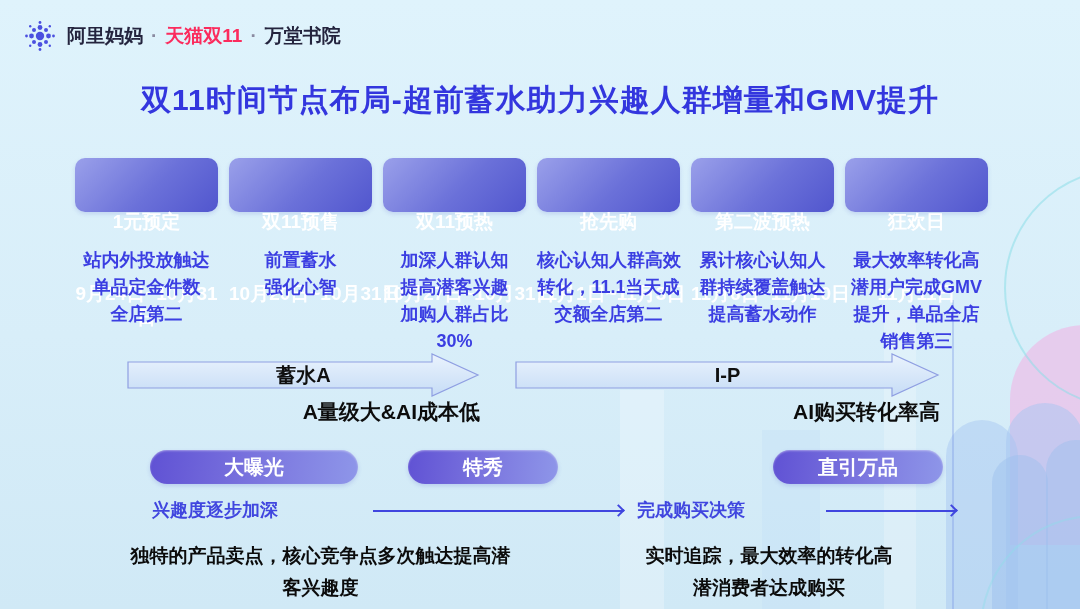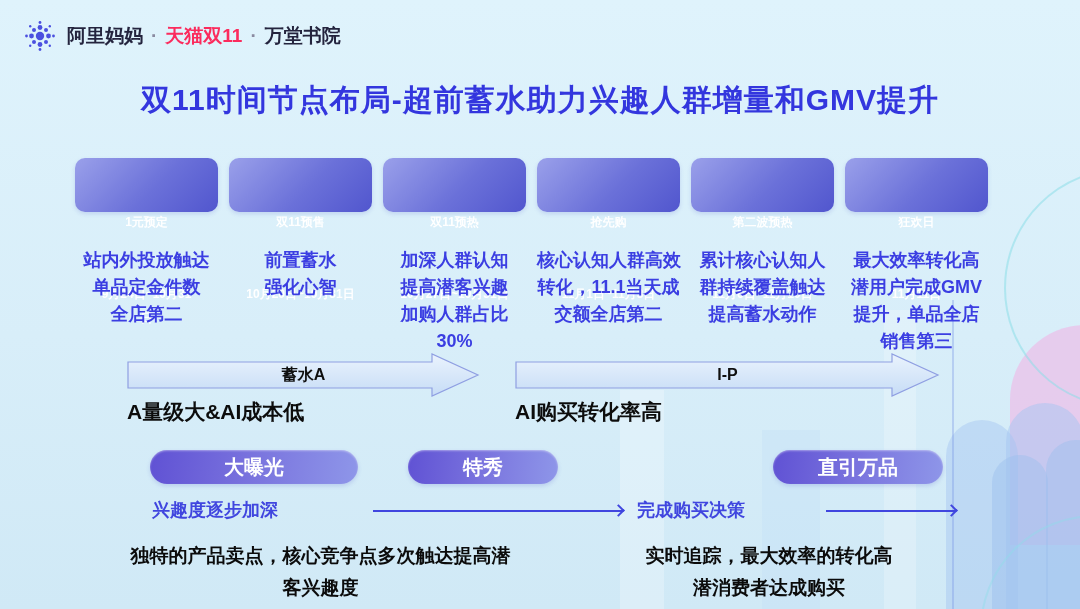--- a/index.html
+++ b/index.html
@@ -32,39 +32,39 @@
   .brand-campaign { color:#FB2B5D; font-weight:800; }
 
   
   .title { position:absolute; top:80px; left:0; width:100%; text-align:center;
            font-size:30px; font-weight:900; color:#3336DE; letter-spacing:1px; }
 
   
   .stage-row { position:absolute; top:158px; left:75px; display:flex; gap:11px; }
   .stage-box { width:143px; height:54px; border-radius:10px; padding-top:4px;
                background:linear-gradient(135deg,#9AA0EA 0%,#6B71D9 55%,#5156CE 100%);
-               color:#ffffff; text-align:center; font-weight:700; font-size:12px;
+               color:#ffffff; text-align:center; font-weight:700; font-size:19px;
                line-height:24px; white-space:pre; overflow:visible;
                box-shadow:0 2px 4px rgba(80,90,200,.18); }
   .stage-name { font-weight:800; }
   .stage-dates { font-weight:700; }
 
   
   .result-row { position:absolute; top:247px; left:75px; display:flex; gap:11px; }
   .stage-result { width:143px; text-align:center; font-size:18px; font-weight:800;
                   color:#3B3EE2; line-height:27px; white-space:pre; overflow:visible; }
 
   
   .phase-arrow { position:absolute; top:353px; height:44px; display:flex;
                  align-items:center; justify-content:center; }
   .phase-arrow svg { position:absolute; inset:0; width:100%; height:100%; }
   .phase-arrow-a { left:127px; width:353px; }
   .phase-arrow-b { left:515px; width:425px; }
-  .phase-label { position:relative; z-index:1; font-size:16px; font-weight:800; color:#0f0f0f; }
-  .phase-caption { position:absolute; top:398px; text-align:left;
+  .phase-label { position:relative; z-index:1; font-size:20px; font-weight:800; color:#0f0f0f; }
+  .phase-caption { position:absolute; top:398px; text-align:right;
                    font-size:21px; font-weight:800; color:#0c0c0c; }
   .phase-caption-a { left:127px; width:353px; }
   .phase-caption-b { left:515px; width:425px; }
 
   
   .pill { position:absolute; top:450px; height:34px; border-radius:17px;
           background:linear-gradient(95deg,#6052D4 0%,#7A74DE 50%,#8E96E9 100%);
           color:#fff; font-size:20px; font-weight:800;
           display:flex; align-items:center; justify-content:center;
           box-shadow:inset 0 1px 2px rgba(255,255,255,.4), 0 2px 4px rgba(80,90,200,.2); }

